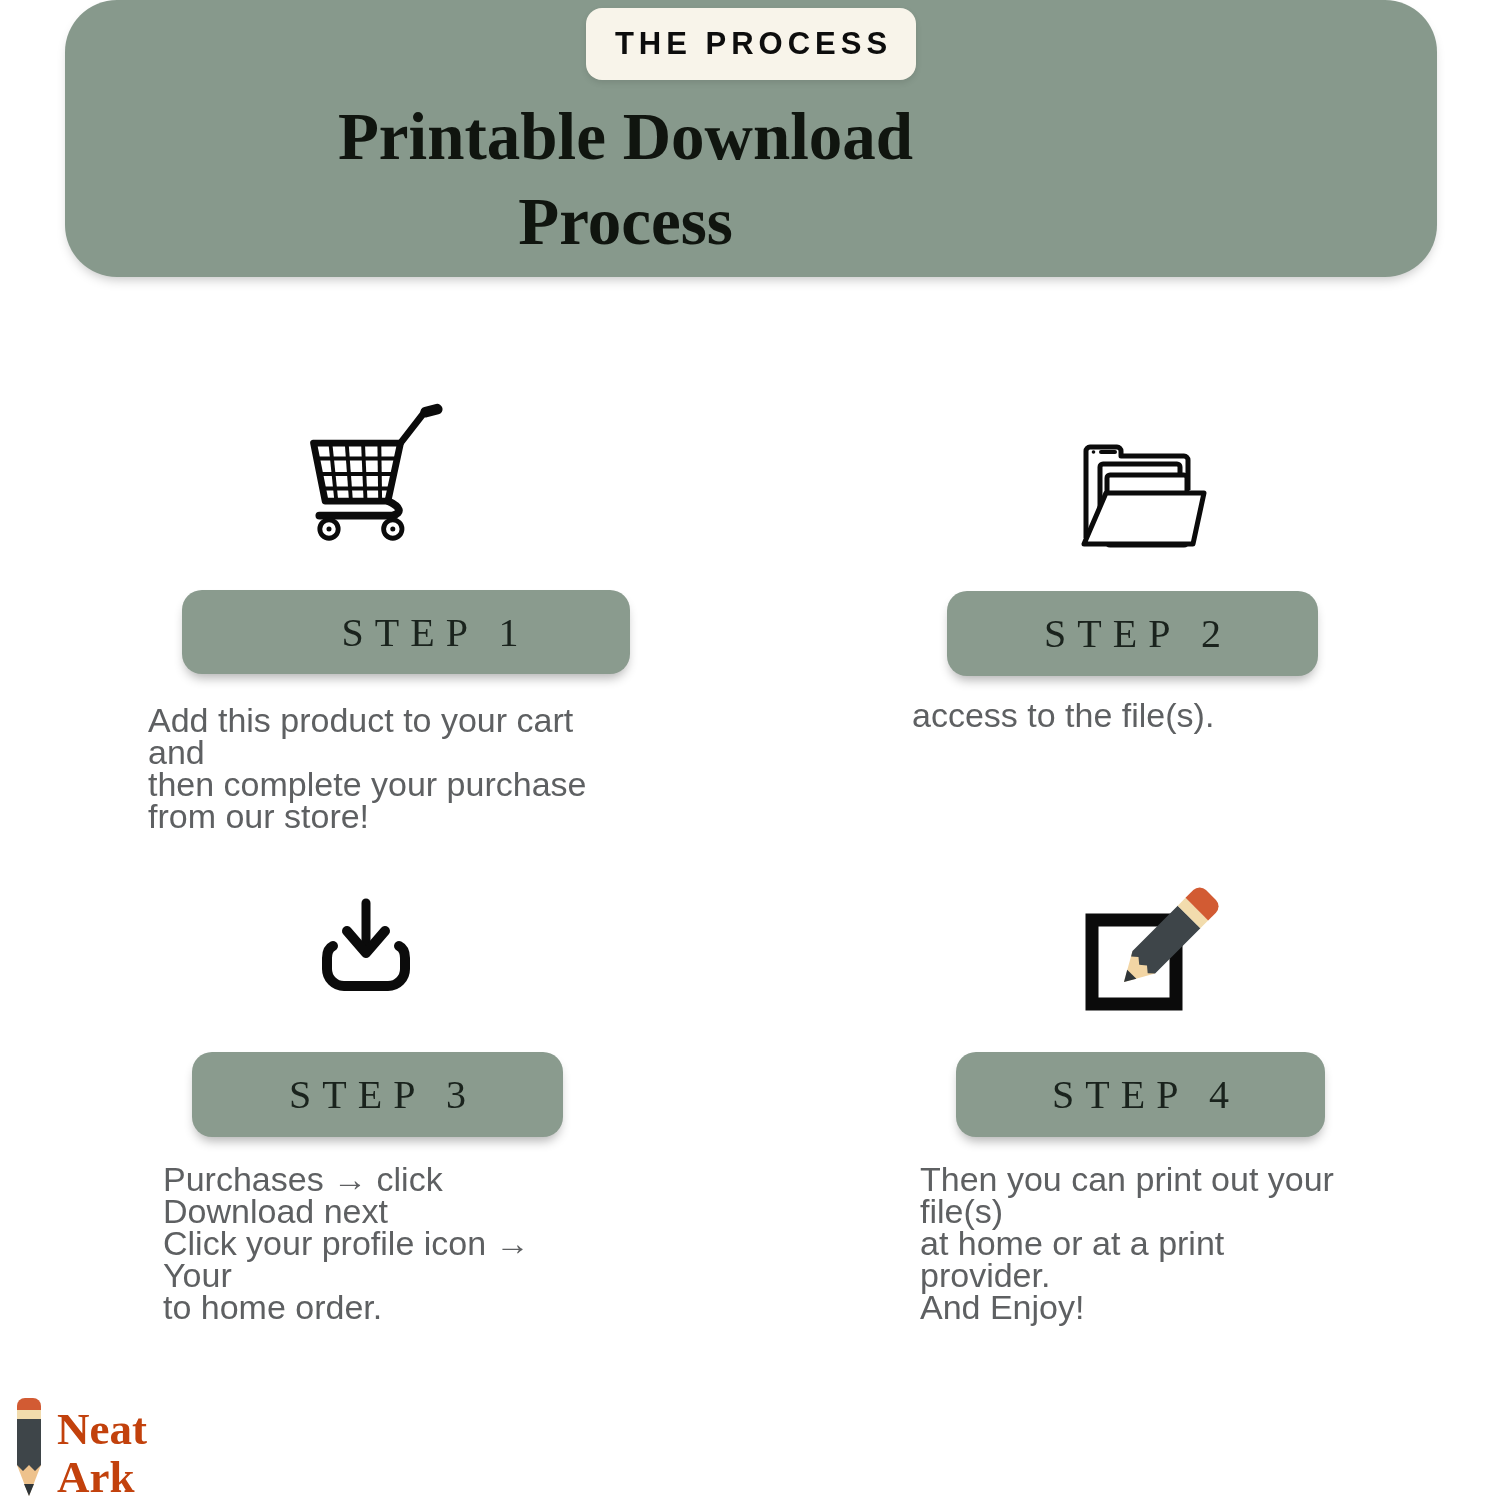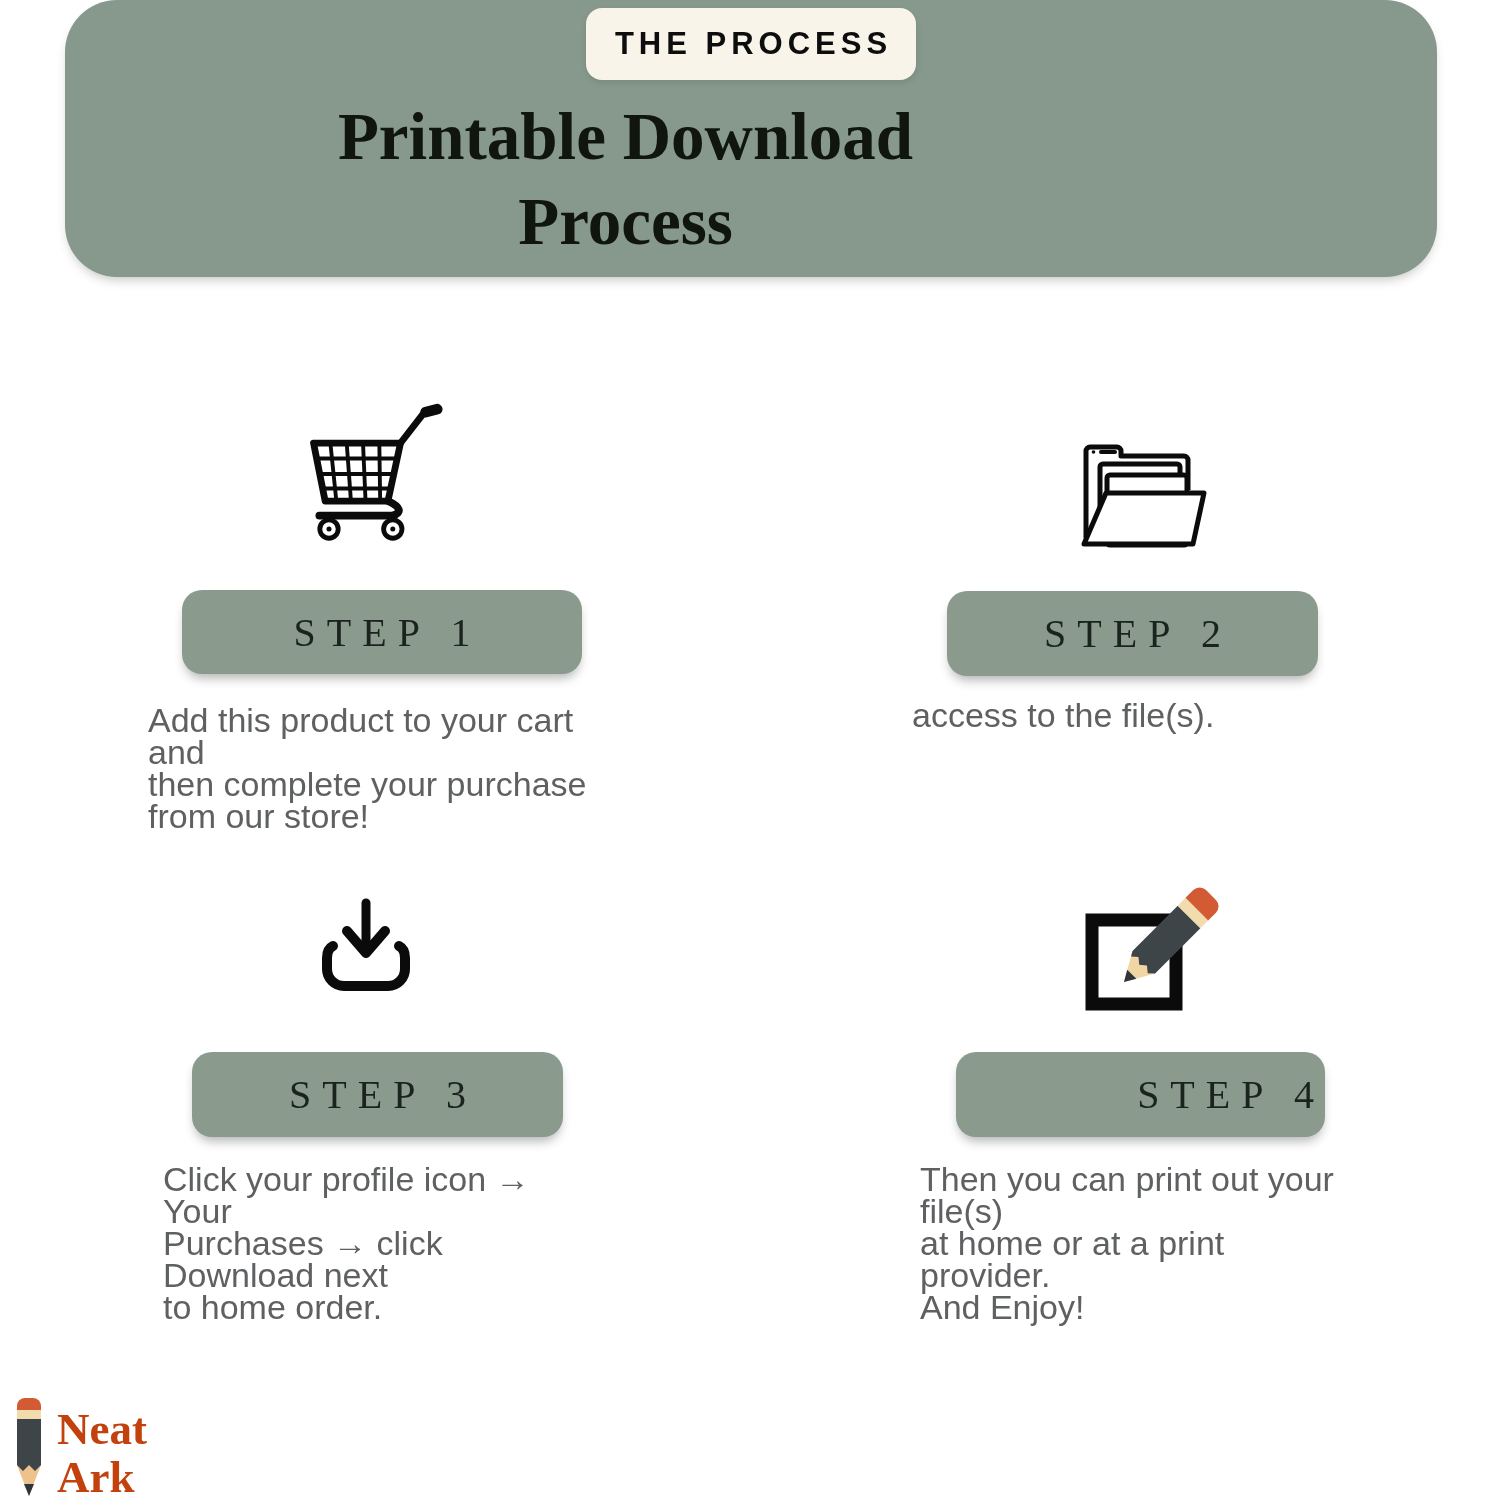--- a/index.html
+++ b/index.html
@@ -50,24 +50,24 @@
     background: #8A9B8E;
     border-radius: 20px;
     display: flex; align-items: center; justify-content: center;
     box-shadow: 0 7px 11px -3px rgba(0,0,0,0.30);
     font-family: "Liberation Serif", serif;
     font-size: 40px;
     letter-spacing: 11px;
     text-indent: 11px;
     color: #1A231D;
   }
-  .btn-1 { left: 182px; top: 590px; width: 400px; height: 84px; }
+  .btn-1 { left: 182px; top: 590px; width: 400px; height: 84px; padding-left: 48px; }
   .btn-2 { left: 947px; top: 591px; width: 371px; height: 85px; }
   .btn-3 { left: 192px; top: 1052px; width: 371px; height: 85px; }
-  .btn-4 { left: 956px; top: 1052px; width: 369px; height: 85px; justify-content: flex-end; }
+  .btn-4 { left: 956px; top: 1052px; width: 369px; height: 85px; }
 
   
   .step-text {
     font-size: 34px;
     line-height: 32px;
     color: #5E6062;
   }
   .txt-1 { left: 148px; top: 704px; width: 440px; }
   .txt-2 { left: 912px; top: 699px; width: 440px; }
   .txt-3 { left: 163px; top: 1163px; width: 440px; }
@@ -159,22 +159,22 @@
   <g stroke="#0B0B0B" fill="none" stroke-linecap="round" stroke-linejoin="round">
     <line x1="46" y1="10" x2="46" y2="57" stroke-width="9"></line>
     <path d="M27,38 L46,60 L65,38" stroke-width="10"></path>
     <path d="M13,53 q-6,3 -6,12 v11 a17,17 0 0 0 17,17 h44 a17,17 0 0 0 17,-17 v-11 q0,-9 -6,-12" stroke-width="10"></path>
   </g>
 </svg>
 <div class="abs step-btn btn-3">
   <span>STEP 3</span>
 </div>
 <div class="abs step-text txt-3">
+  <div>Purchases → click Download next</div>
   <div>Click your profile icon → Your</div>
-  <div>Purchases → click Download next</div>
   <div>to home order.</div>
 </div>
 
 <svg class="abs icon-checkbox" width="160" height="135" viewBox="0 0 160 135">
   <rect x="14" y="36" width="84" height="84" fill="#ffffff" stroke="#0B0B0B" stroke-width="13"></rect>
   <g transform="translate(46,98) rotate(-45)">
     <polygon points="0,0 28,-16 28,16" fill="#F2D5A4"></polygon>
     <polygon points="0,0 11,-6.5 11,6.5" fill="#2F3538"></polygon>
     <path d="M28,-16 H92 V16 H28 L23,10.5 28,4.5 23,-1.5 28,-7.5 23,-13 Z" fill="#3E4549"></path>
     <rect x="92" y="-16" width="11" height="32" fill="#F2DCAD"></rect>

